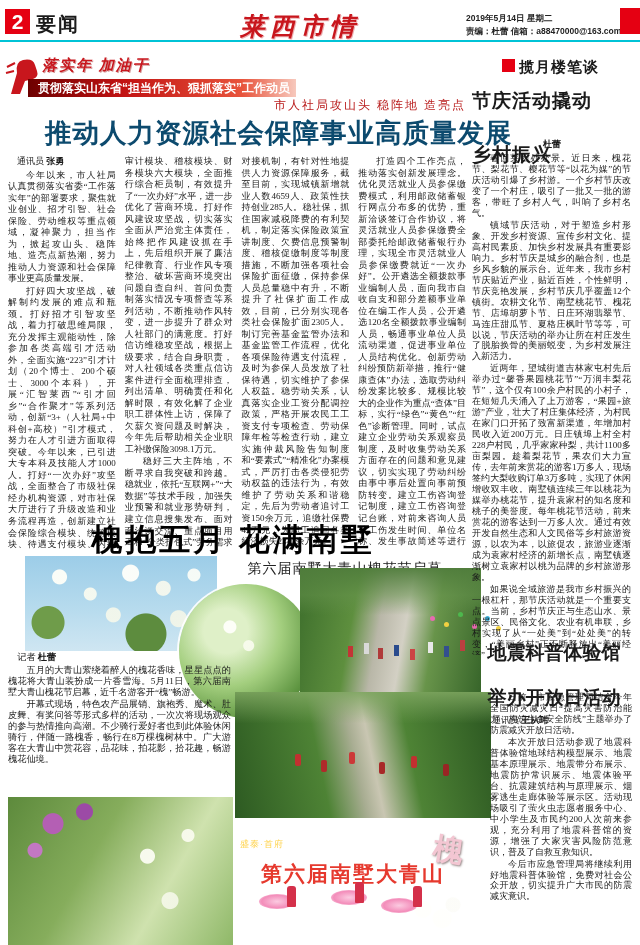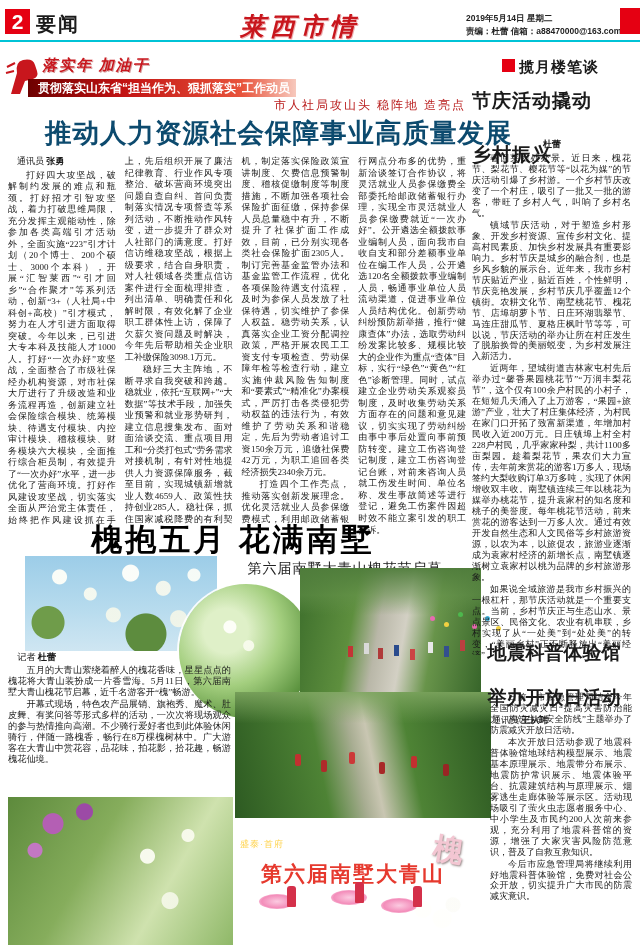--- a/index.html
+++ b/index.html
@@ -163,20 +163,21 @@
   <div class="campaign-slogan">落实年 加油干</div>
   <div class="campaign-banner">贯彻落实山东省“担当作为、狠抓落实”工作动员大会</div>
 
   <div class="kicker">市人社局攻山头 稳阵地 造亮点</div>
   <div class="headline">推动人力资源社会保障事业高质量发展</div>
   <div class="main-body">
     <p class="byline">
       <span>通讯员</span>
       <span class="name">张勇</span>
     </p>
+    <p class="para">今年以来，市人社局认真贯彻落实省委“工作落实年”的部署要求，聚焦就业创业、招才引智、社会保险、劳动维权等重点领域，凝神聚力，担当作为，掀起攻山头、稳阵地、造亮点新热潮，努力推动人力资源和社会保障事业更高质量发展。</p>
     <p class="para">打好四大攻坚战，破解制约发展的难点和瓶颈。打好招才引智攻坚战，着力打破思维局限，充分发挥主观能动性，除参加各类高端引才活动外，全面实施“223”引才计划（20个博士、200个硕士、3000个本科），开展“汇智莱西”“引才回乡”“合作聚才”等系列活动，创新“3+（人社局+中科创+高校）”引才模式，努力在人才引进方面取得突破。今年以来，已引进大专本科及技能人才1000人。打好“一次办好”攻坚战，全面整合了市级社保经办机构资源，对市社保大厅进行了升级改造和业务流程再造，创新建立社会保险综合模块、统筹模块、待遇支付模块、内控审计模块、稽核模块、财务模块六大模块，全面推行综合柜员制，有效提升了“一次办好”水平，进一步优化了营商环境。打好作风建设攻坚战，切实落实全面从严治党主体责任，始终把作风建设抓在手上，先后组织开展了廉洁纪律教育、行业作风专项整治、破坏营商环境突出问题自查自纠、首问负责制落实情况专项督查等系列活动，不断推动作风转变，进一步提升了群众对人社部门的满意度。打好信访维稳攻坚战，根据上级要求，结合自身职责，对人社领域各类重点信访案件进行全面梳理排查，列出清单、明确责任和化解时限，有效化解了企业职工群体性上访，保障了欠薪欠资问题及时解决，今年先后帮助相关企业职工补缴保险3098.1万元。</p>
     <p class="para">稳好三大主阵地，不断寻求自我突破和跨越。稳就业，依托“互联网+”“大数据”等技术手段，加强失业预警和就业形势研判，建立信息搜集发布、面对面洽谈交流、重点项目用工和“分类打包式”劳务需求对接机制，有针对性地提供人力资源保障服务，截至目前，实现城镇新增就业人数4659人、政策性扶持创业285人。稳社保，抓住国家减税降费的有利契机，制定落实保险政策宣讲制度、欠费信息预警制度、稽核促缴制度等制度措施，不断加强各项社会保险扩面征缴，保持参保人员总量稳中有升，不断提升了社保扩面工作成效，目前，已分别实现各类社会保险扩面2305人。制订完善基金监管办法和基金监管工作流程，优化各项保险待遇支付流程，及时为参保人员发放了社保待遇，切实维护了参保人权益。稳劳动关系，认真落实企业工资分配调控政策，严格开展农民工工资支付专项检查、劳动保障年检等检查行动，建立实施仲裁风险告知制度和“要素式”“精准化”办案模式，严厉打击各类侵犯劳动权益的违法行为，有效维护了劳动关系和谐稳定，先后为劳动者追讨工资150余万元，追缴社保费42万元，为职工追回各类经济损失2340余万元。</p>
     <p class="para">打造四个工作亮点，推动落实创新发展理念。优化灵活就业人员参保缴费模式，利用邮政储蓄银行网点分布多的优势，重新洽谈签订合作协议，将灵活就业人员参保缴费全部委托给邮政储蓄银行办理，实现全市灵活就业人员参保缴费就近“一次办好”。公开遴选全额拨款事业编制人员，面向我市自收自支和部分差额事业单位在编工作人员，公开遴选120名全额拨款事业编制人员，畅通事业单位人员流动渠道，促进事业单位人员结构优化。创新劳动纠纷预防新举措，推行“健康查体”办法，选取劳动纠纷发案比较多、规模比较大的企业作为重点“查体”目标，实行“绿色”“黄色”“红色”诊断管理。同时，试点建立企业劳动关系观察员制度，及时收集劳动关系方面存在的问题和意见建议，切实实现了劳动纠纷由事中事后处置向事前预防转变。建立工伤咨询登记制度，建立工伤咨询登记台账，对前来咨询人员就工伤发生时间、单位名称、发生事故简述等进行登记，避免工伤案件因超时效不能立案引发的职工投诉。</p>
   </div>
 
   <div class="feature-title">槐抱五月 花满南墅</div>
   <div class="feature-subtitle">第六届南墅大青山槐花节启幕</div>
 
   <div class="photo locust-photo"></div>
   <div class="photo circle-photo"></div>

